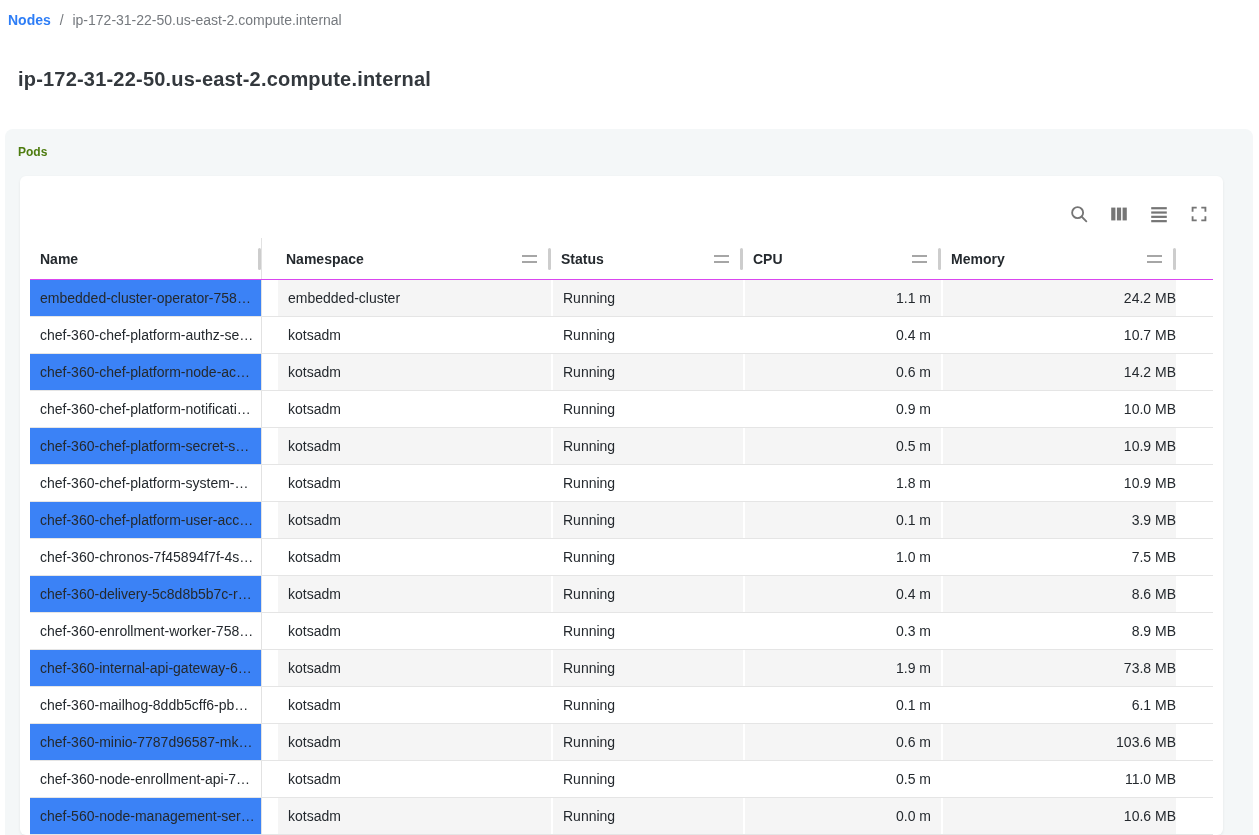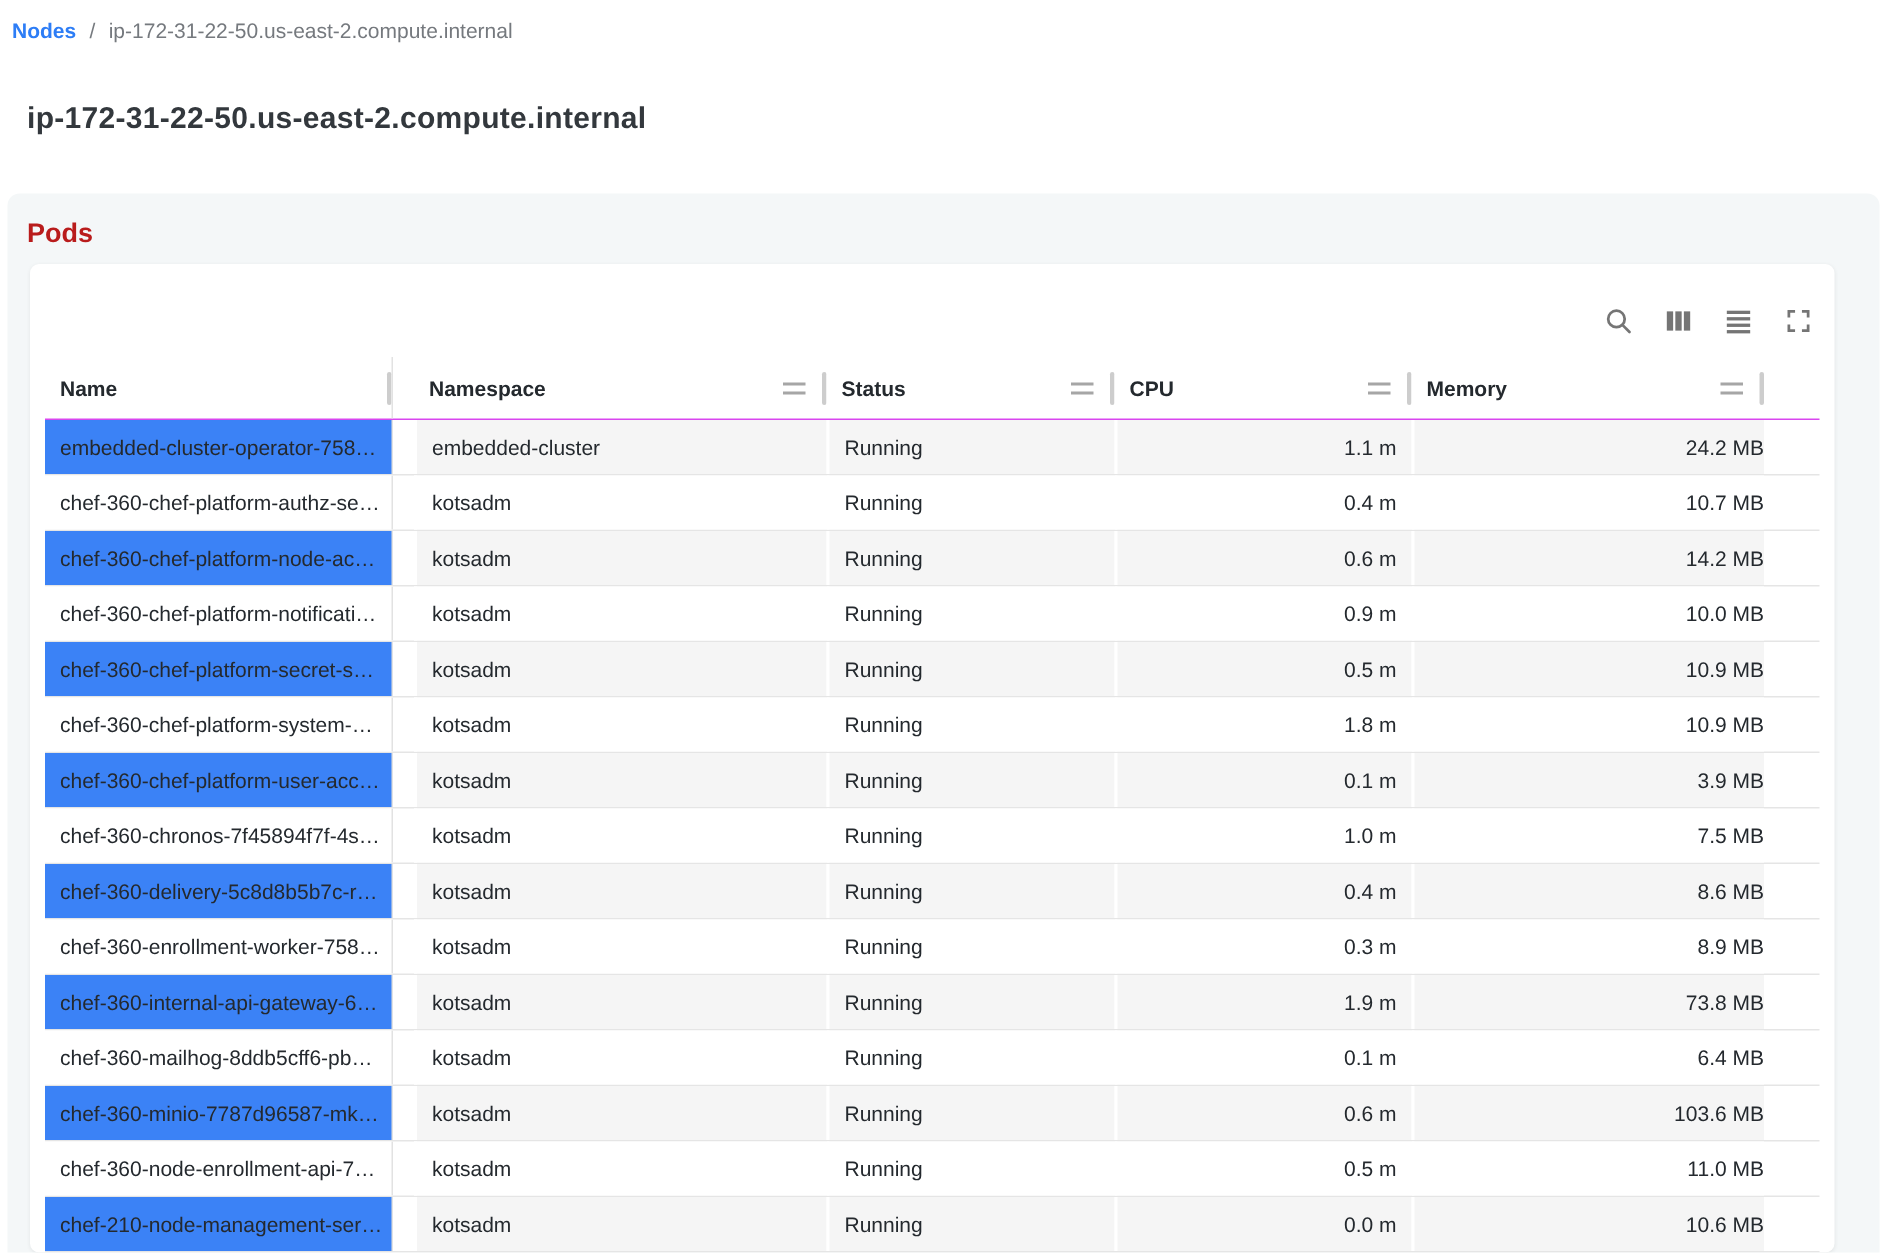--- a/index.html
+++ b/index.html
@@ -12,21 +12,21 @@
   .breadcrumb .bc-link { color: #2d7df6; font-weight: 600; text-decoration: none; cursor: pointer; }
   .breadcrumb .bc-sep { margin: 0 5px; color: #75797e; }
   .breadcrumb .bc-current { color: #75797e; }
 
   
   .page-title { position: absolute; left: 18px; top: 68px; font-size: 20px; font-weight: 600; color: #33383d; letter-spacing: .2px; }
 
   
   .card { position: absolute; left: 5px; top: 129px; width: 1248px; height: 760px;
     background: #f4f7f8; border-radius: 8px; }
-  .card-title { position: absolute; left: 13px; top: 16px; font-size: 18px; font-weight: 600; color: #b91c1c; }
+  .card-title { position: absolute; left: 13px; top: 16px; font-size: 12px; font-weight: 600; color: #4d7c0f; }
 
   
   .panel { position: absolute; left: 15px; top: 47px; width: 1203px; height: 659px;
     background: #fff; border-radius: 6px; box-shadow: 0 1px 3px rgba(0,0,0,0.07); overflow: hidden; }
 
   
   .toolbar { height: 62px; padding: 14px 12px 0 0; display: flex; align-items: center; justify-content: flex-end; }
   .tb-btn { width: 24px; height: 24px; margin-left: 16px; border: none; background: transparent;
     display: flex; align-items: center; justify-content: center; cursor: pointer; padding: 0; }
   .tb-btn svg { display: block; }
@@ -221,41 +221,41 @@
     <div class="cell c-status">Running</div>
     <div class="cell c-cpu">1.9 m</div>
     <div class="cell c-mem">73.8 MB</div>
   </div>
 
   <div class="row">
     <div class="cell c-name">chef-360-mailhog-8ddb5cff6-pb…</div>
     <div class="cell c-ns">kotsadm</div>
     <div class="cell c-status">Running</div>
     <div class="cell c-cpu">0.1 m</div>
-    <div class="cell c-mem">6.4 MB</div>
+    <div class="cell c-mem">6.1 MB</div>
   </div>
 
   <div class="row striped">
     <div class="cell c-name">chef-360-minio-7787d96587-mk…</div>
     <div class="cell c-ns">kotsadm</div>
     <div class="cell c-status">Running</div>
     <div class="cell c-cpu">0.6 m</div>
     <div class="cell c-mem">103.6 MB</div>
   </div>
 
   <div class="row">
     <div class="cell c-name">chef-360-node-enrollment-api-7…</div>
     <div class="cell c-ns">kotsadm</div>
     <div class="cell c-status">Running</div>
     <div class="cell c-cpu">0.5 m</div>
     <div class="cell c-mem">11.0 MB</div>
   </div>
 
   <div class="row striped">
-    <div class="cell c-name">chef-210-node-management-ser…</div>
+    <div class="cell c-name">chef-560-node-management-ser…</div>
     <div class="cell c-ns">kotsadm</div>
     <div class="cell c-status">Running</div>
     <div class="cell c-cpu">0.0 m</div>
     <div class="cell c-mem">10.6 MB</div>
   </div>
 </div>
     </div>
 
   </div>
 </section>

